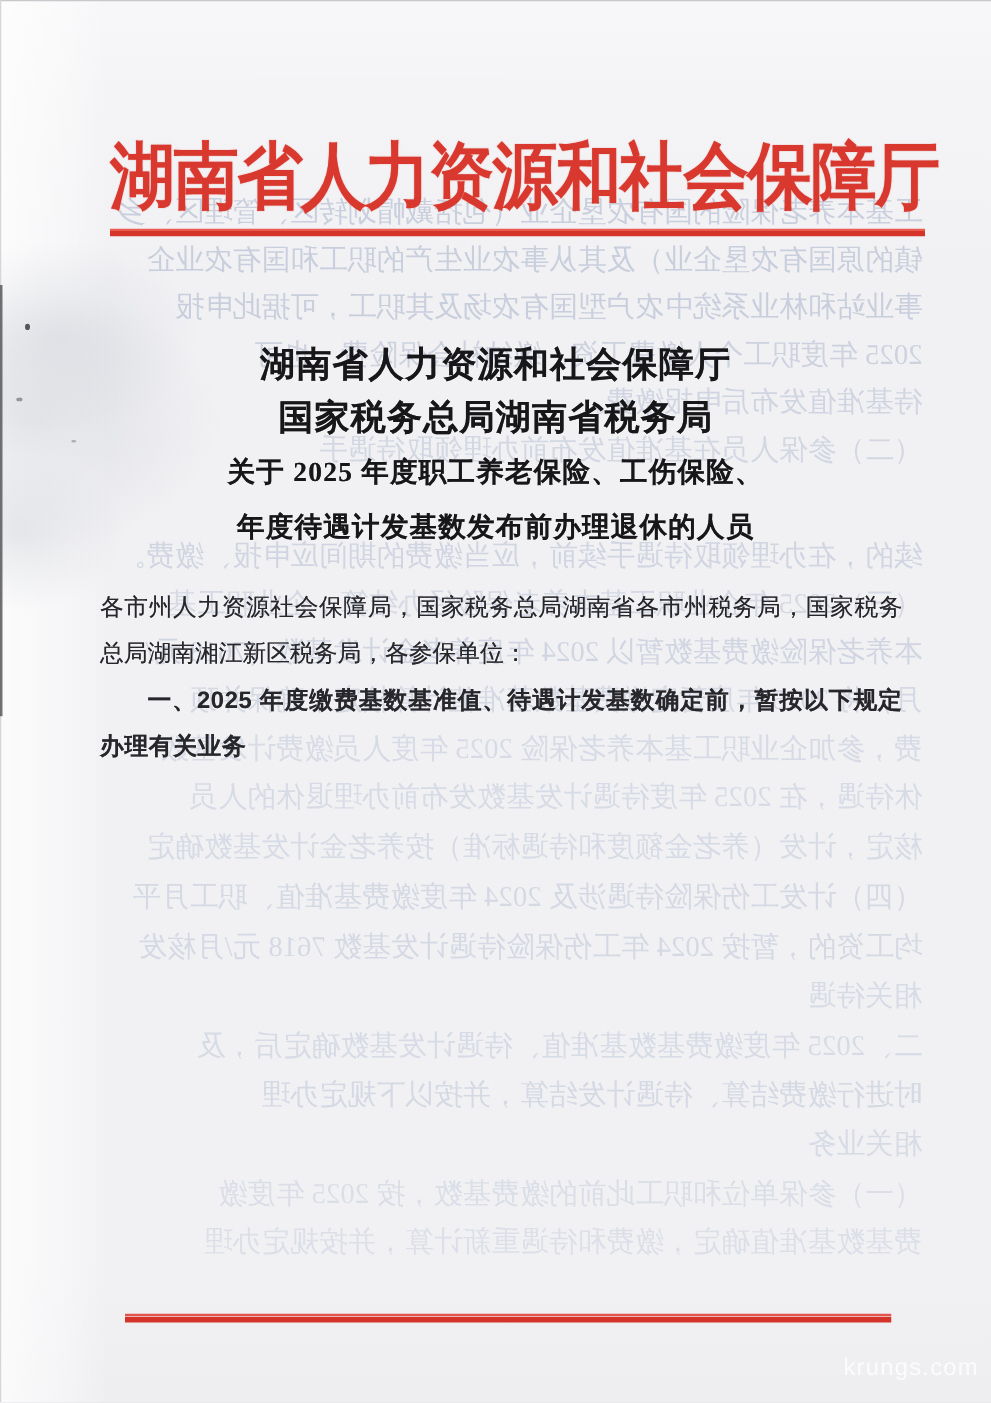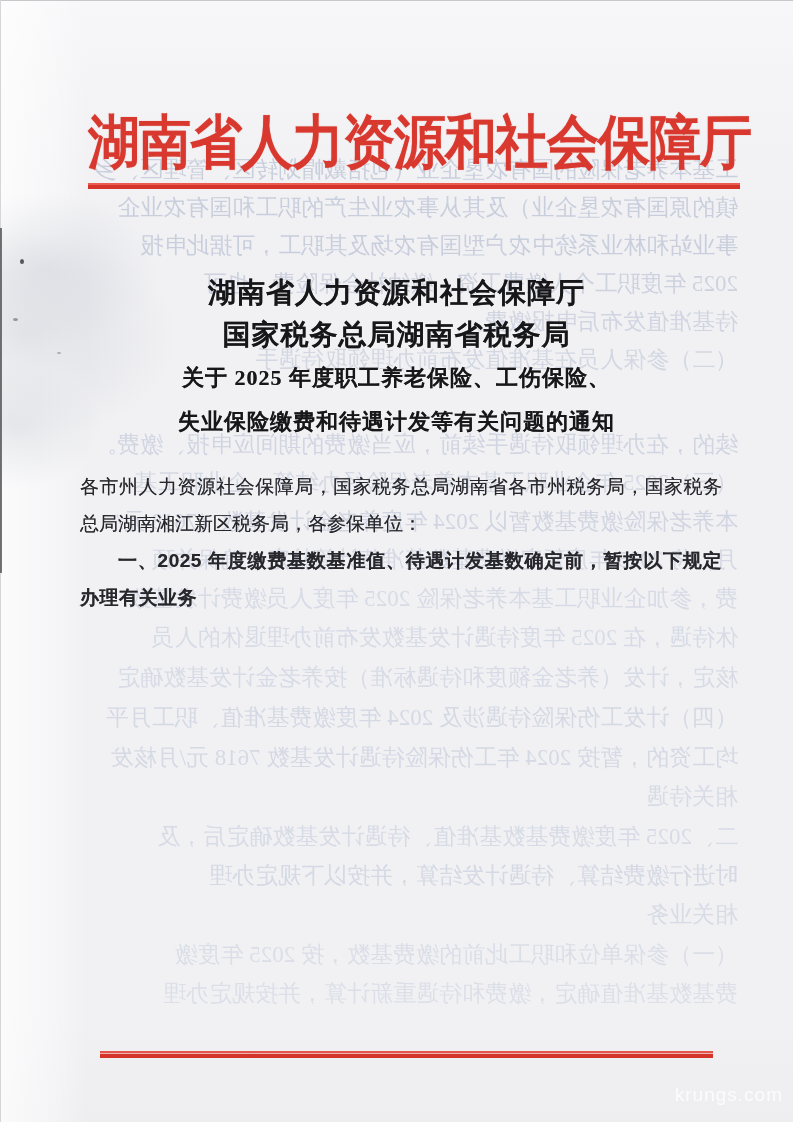--- a/index.html
+++ b/index.html
@@ -112,21 +112,21 @@
       <div class="bleed-line" style="top: 979px; opacity: 0.2;">费基数基准值确定，缴费和待遇重新计算，并按规定办理</div>
     </div>
 
   <div class="letterhead">湖南省人力资源和社会保障厅</div>
   <div class="letterhead-rule"></div>
 
   <div class="doc-title">
     <div class="t-small">湖南省人力资源和社会保障厅</div>
     <div class="t-small">国家税务总局湖南省税务局</div>
     <div class="t-large">关于 2025 年度职工养老保险、工伤保险、</div>
-    <div class="t-large">失业保险缴费和待遇计发等有关问题的通知</div>
+    <div class="t-large">年度待遇计发基数发布前办理退休的人员</div>
   </div>
 
   <div class="doc-body">
     <p class="no-indent">各市州人力资源社会保障局，国家税务总局湖南省各市州税务局，国家税务总局湖南湘江新区税务局，各参保单位：</p>
     <p class="heading">一、2025 年度缴费基数基准值、待遇计发基数确定前，暂按以下规定办理有关业务</p>
   </div>
 
   <div class="bottom-rule"></div>
 
   <div class="watermark">krungs.com</div>

